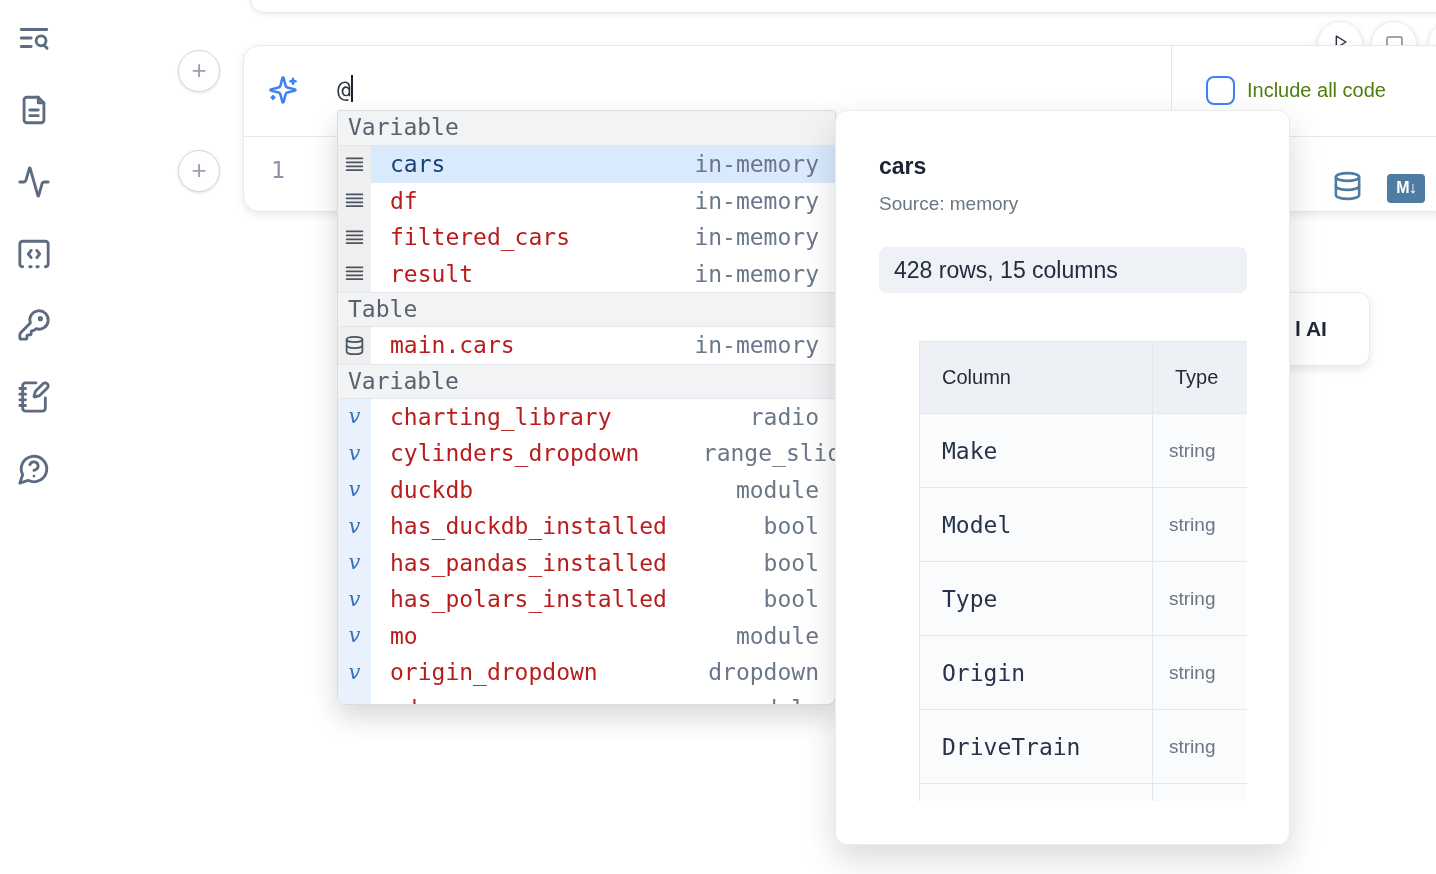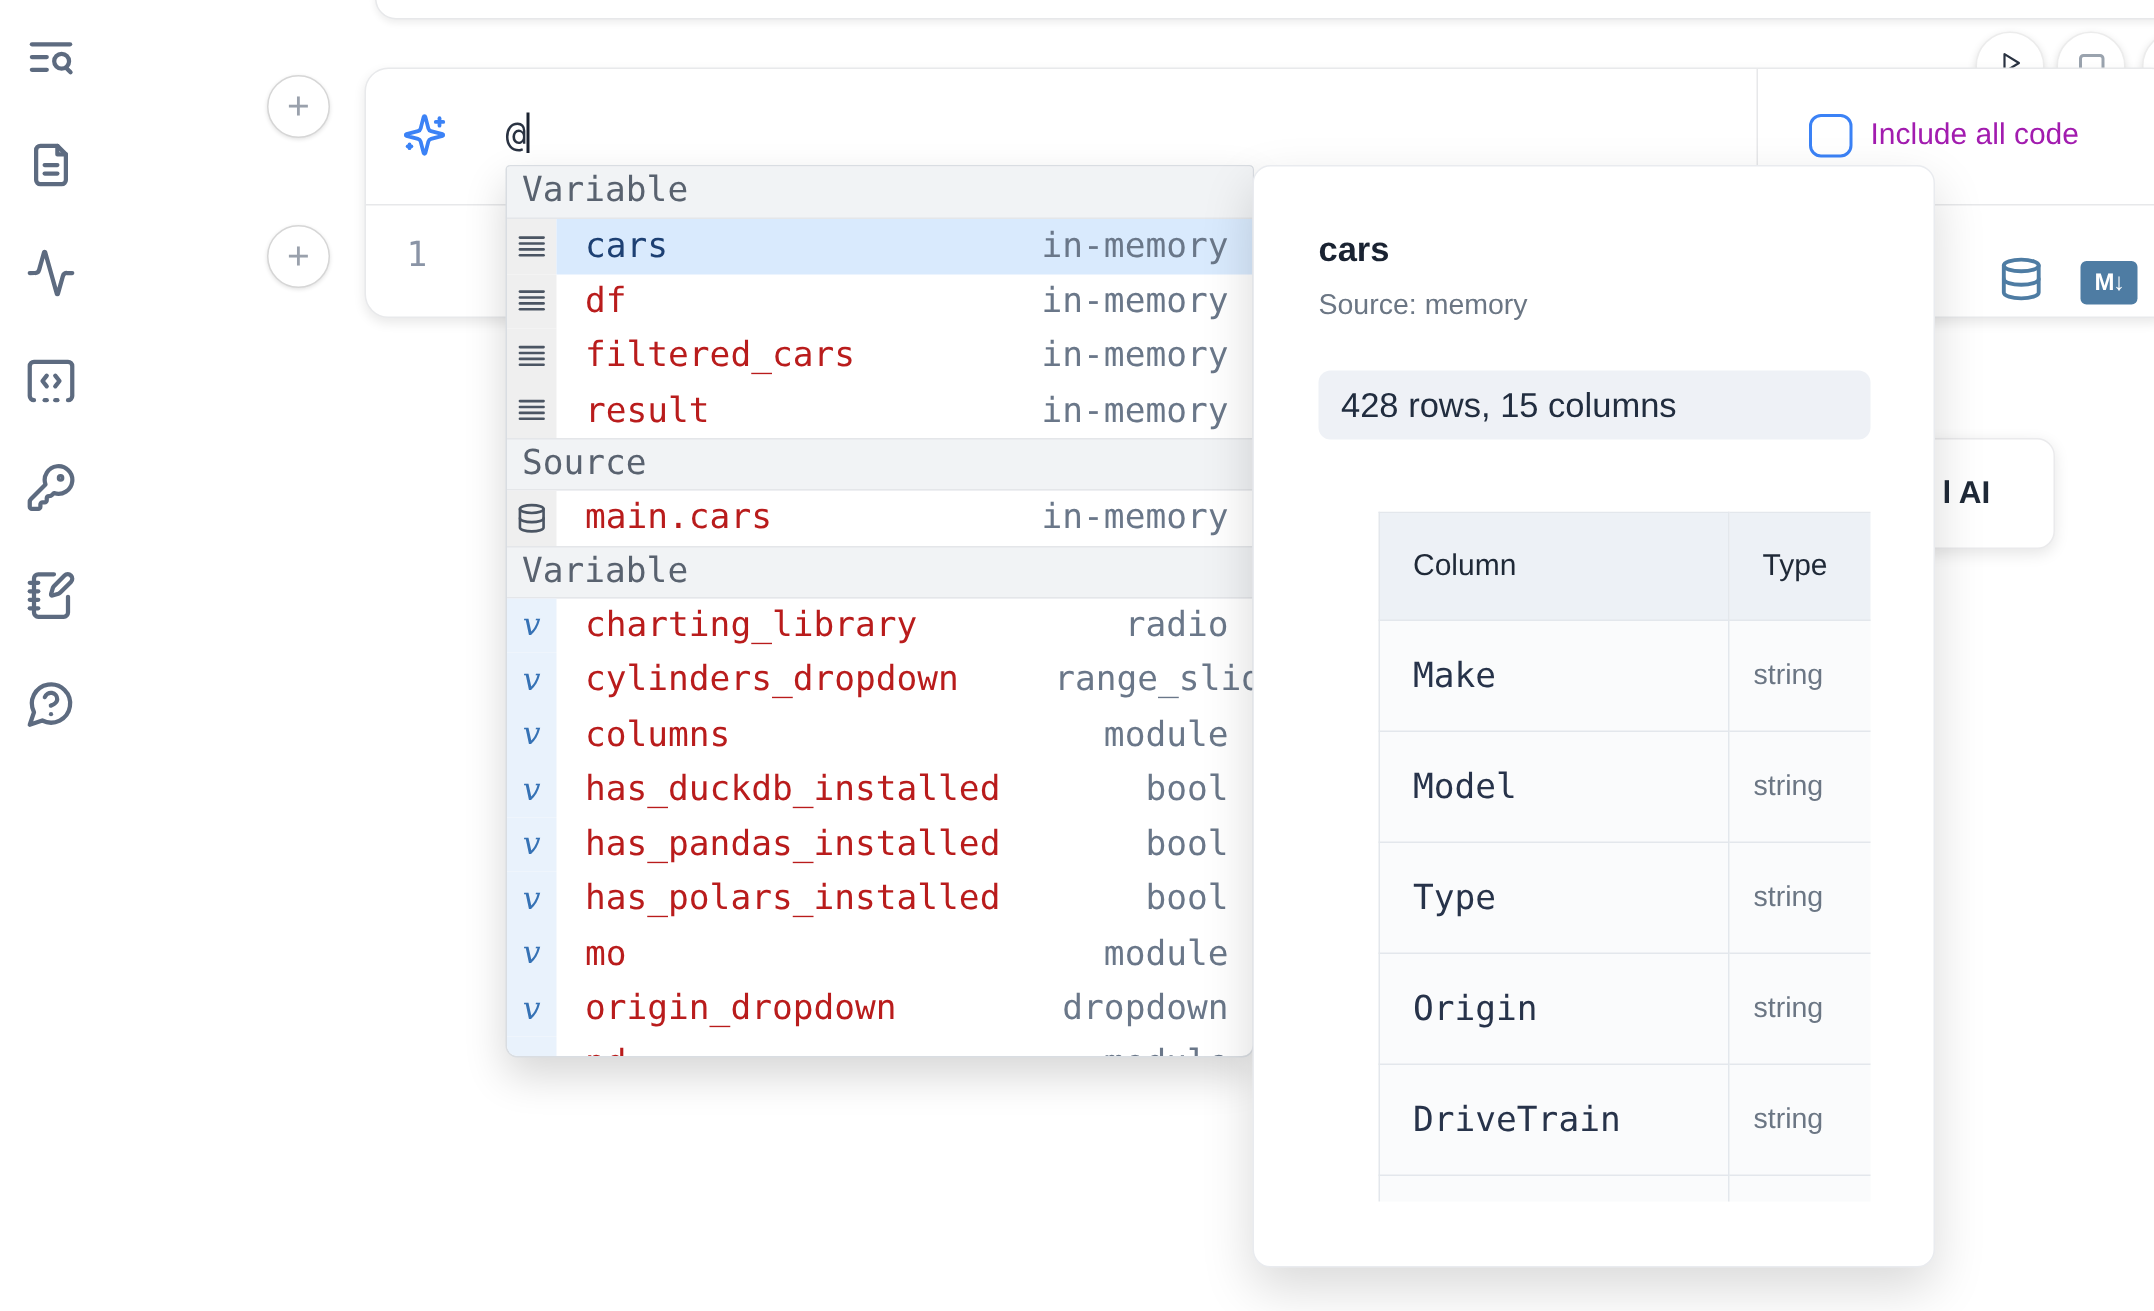--- a/index.html
+++ b/index.html
@@ -39,21 +39,21 @@
   .ai-row { position:absolute; left:0; top:0; width:100%; height:90px; }
   .ai-sparkle { position:absolute; left:24px; top:29px; width:30px; height:30px; }
   .ai-sparkle svg { width:30px; height:30px; stroke:#3b82f6; stroke-width:2; fill:none;
                     stroke-linecap:round; stroke-linejoin:round; }
   .ai-text { position:absolute; left:93px; top:29px; font-size:23px; color:#2a3342; }
   .caret { display:inline-block; width:2px; height:27px; background:#1a2230; vertical-align:-5px; }
   .v-divider { position:absolute; left:927px; top:0; width:1px; height:90px; background:#e7e8ea; }
   .h-divider { position:absolute; left:0; top:90px; width:100%; height:1px; background:#e7e8ea; }
   .checkbox { position:absolute; left:962px; top:30px; width:29px; height:29px; border:2px solid #3b82f6;
               border-radius:8px; background:#fff; cursor:pointer; }
-  .checkbox-label { position:absolute; left:1003px; top:33px; font-size:20px; color:#a21caf; }
+  .checkbox-label { position:absolute; left:1003px; top:33px; font-size:20px; color:#4d7c0f; }
   .line-number { position:absolute; left:27px; top:111px; font-size:23px; color:#8a94a6; }
   .cell-toolbar { position:absolute; right:24px; top:122px; display:flex; gap:24px; align-items:center; }
   .db-icon svg { width:31px; height:36px; stroke:#4e7ca3; stroke-width:2; fill:none; stroke-linecap:round; }
   .md-badge { width:38px; height:29px; background:#4e7ca3; color:#fff; border-radius:4px;
               font-weight:bold; font-size:16px; display:flex; align-items:center; justify-content:center;
               letter-spacing:-1px; cursor:pointer; }
 
   
   .popup { position:absolute; left:337px; top:110px; width:499px; height:595px; background:#fff;
            border:1px solid #d9dde2; border-radius:3px 3px 8px 8px;
@@ -261,21 +261,21 @@
             <path d="M3 9.5h18"></path>
             <path d="M3 14h18"></path>
             <path d="M3 18.5h18"></path>
           </svg>
         </div>
         <div class="pp-main">
           <span class="pp-name">result</span>
           <span class="pp-type">in-memory</span>
         </div>
       </div>
-      <div class="pp-header">Source</div>
+      <div class="pp-header">Table</div>
       <div class="pp-item">
         <div class="pp-gutter">
           <svg viewBox="0 0 24 24">
             <ellipse cx="12" cy="5" rx="9" ry="3"></ellipse>
             <path d="M3 5v14a9 3 0 0 0 18 0V5"></path>
             <path d="M3 12a9 3 0 0 0 18 0"></path>
           </svg>
         </div>
         <div class="pp-main">
           <span class="pp-name">main.cars</span>
@@ -299,21 +299,21 @@
         <div class="pp-main">
           <span class="pp-name">cylinders_dropdown</span>
           <span class="pp-type clipped">range_slider</span>
         </div>
       </div>
       <div class="pp-item var">
         <div class="pp-gutter">
           <span class="vglyph">v</span>
         </div>
         <div class="pp-main">
-          <span class="pp-name">columns</span>
+          <span class="pp-name">duckdb</span>
           <span class="pp-type">module</span>
         </div>
       </div>
       <div class="pp-item var">
         <div class="pp-gutter">
           <span class="vglyph">v</span>
         </div>
         <div class="pp-main">
           <span class="pp-name">has_duckdb_installed</span>
           <span class="pp-type">bool</span>

